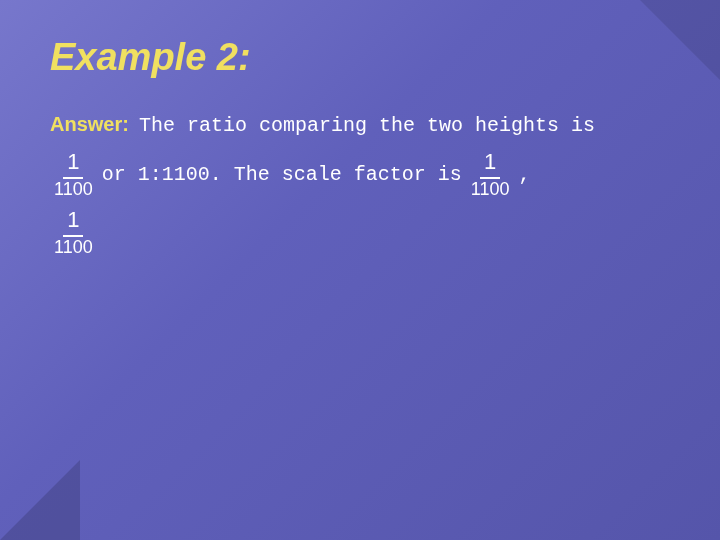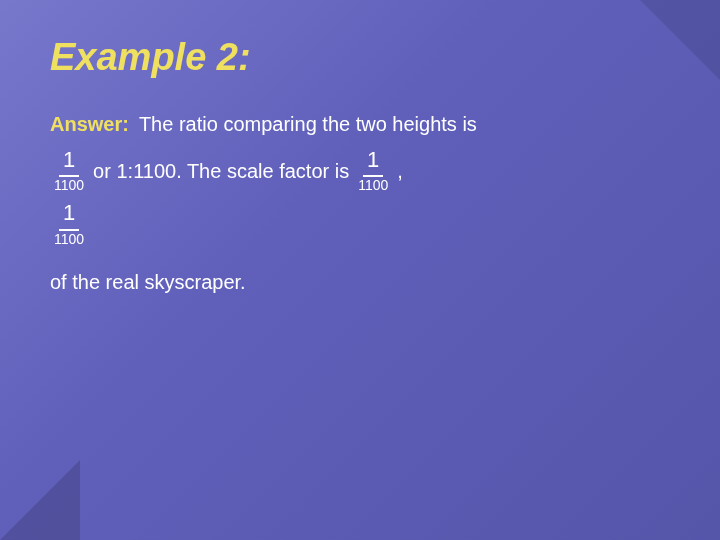--- a/index.html
+++ b/index.html
@@ -62,36 +62,37 @@
     .fraction-large .numerator {
       font-size: 22px;
       border-bottom: 2px solid white;
       padding-bottom: 2px;
       line-height: 1.2;
       min-width: 20px;
       text-align: center;
     }
 
     .fraction-large .denominator {
-      font-size: 14px;
+      font-size: 18px;
       line-height: 1.2;
       min-width: 20px;
       text-align: center;
     }
 
     .line {
       display: flex;
       align-items: center;
       flex-wrap: wrap;
       gap: 5px;
       margin-bottom: 4px;
     }
 
     .text-inline {
       font-size: 20px;
+      font-family: Liberation Mono, monospace;
     }
 
     .last-line {
       margin-top: 18px;
       font-size: 20px;
     }
 
     
     .corner-tri-bl {
       position: absolute;
@@ -144,18 +145,15 @@
       <span class="text-inline">,</span>
     </div>
 
     <div class="line">
       <span class="fraction-large">
         <span class="numerator">1</span>
         <span class="denominator">1100</span>
       </span>
     </div>
 
-    <div class="last-line">
-      <span class="text-inline">of the real skyscraper.</span>
-    </div>
 
   </div>
 </div>
 
 </body></html>

